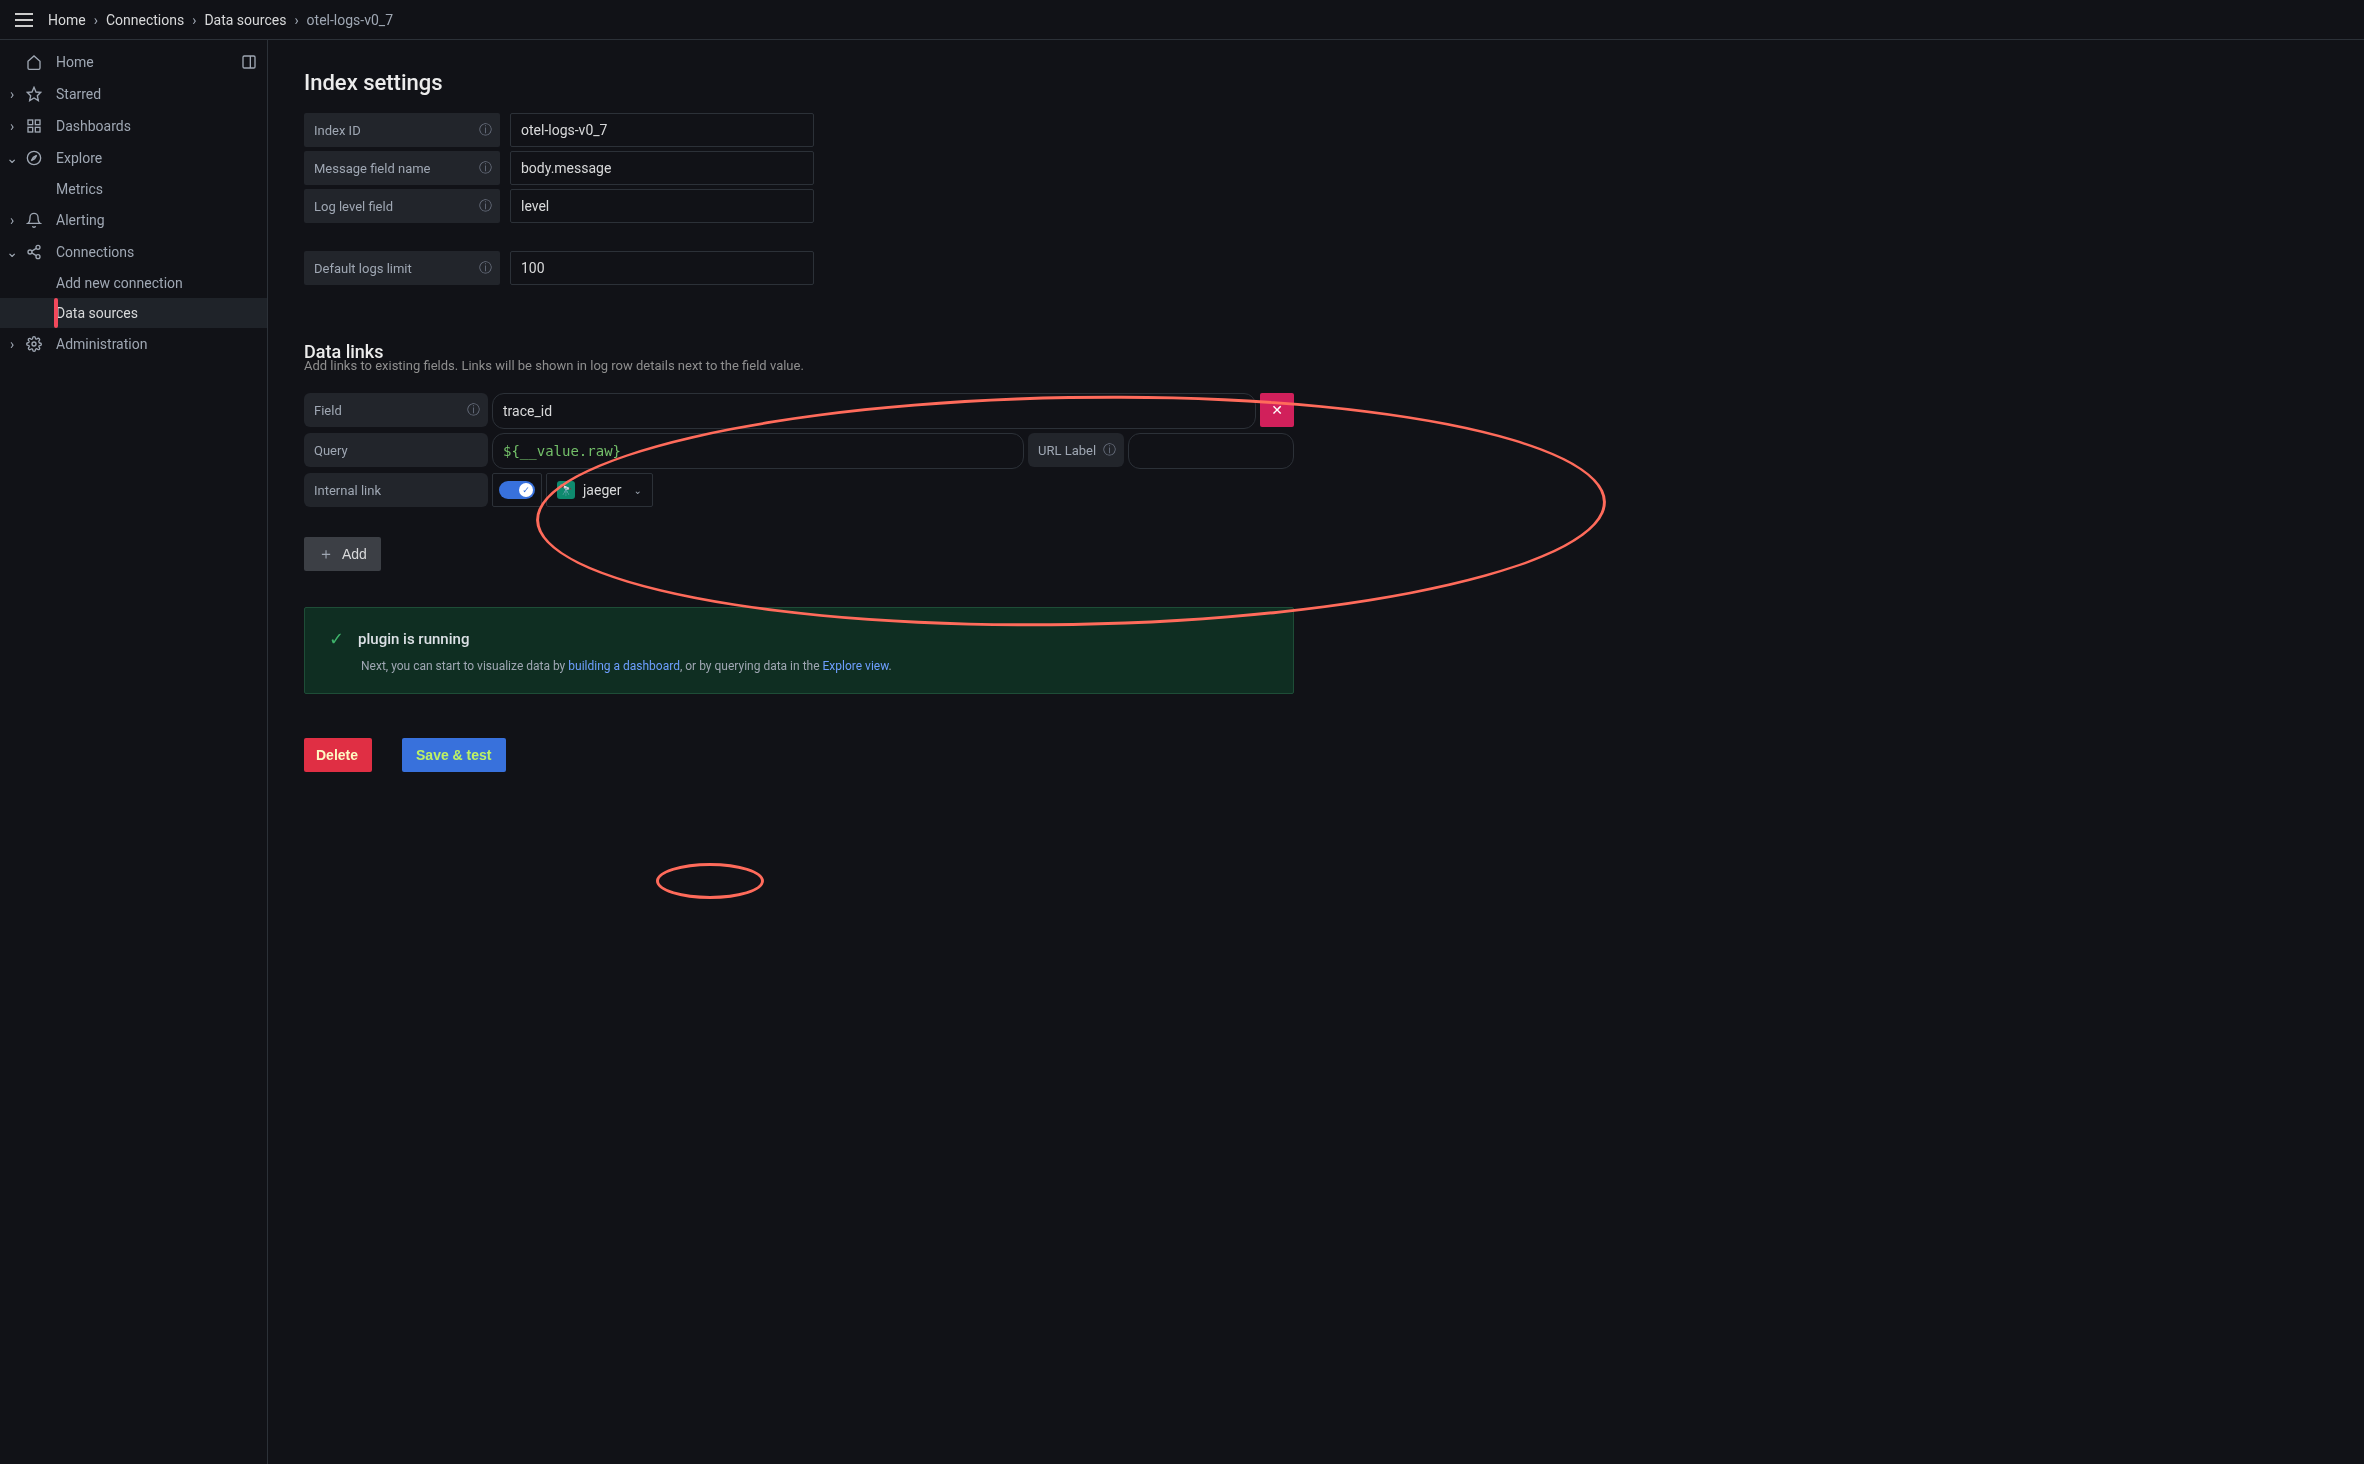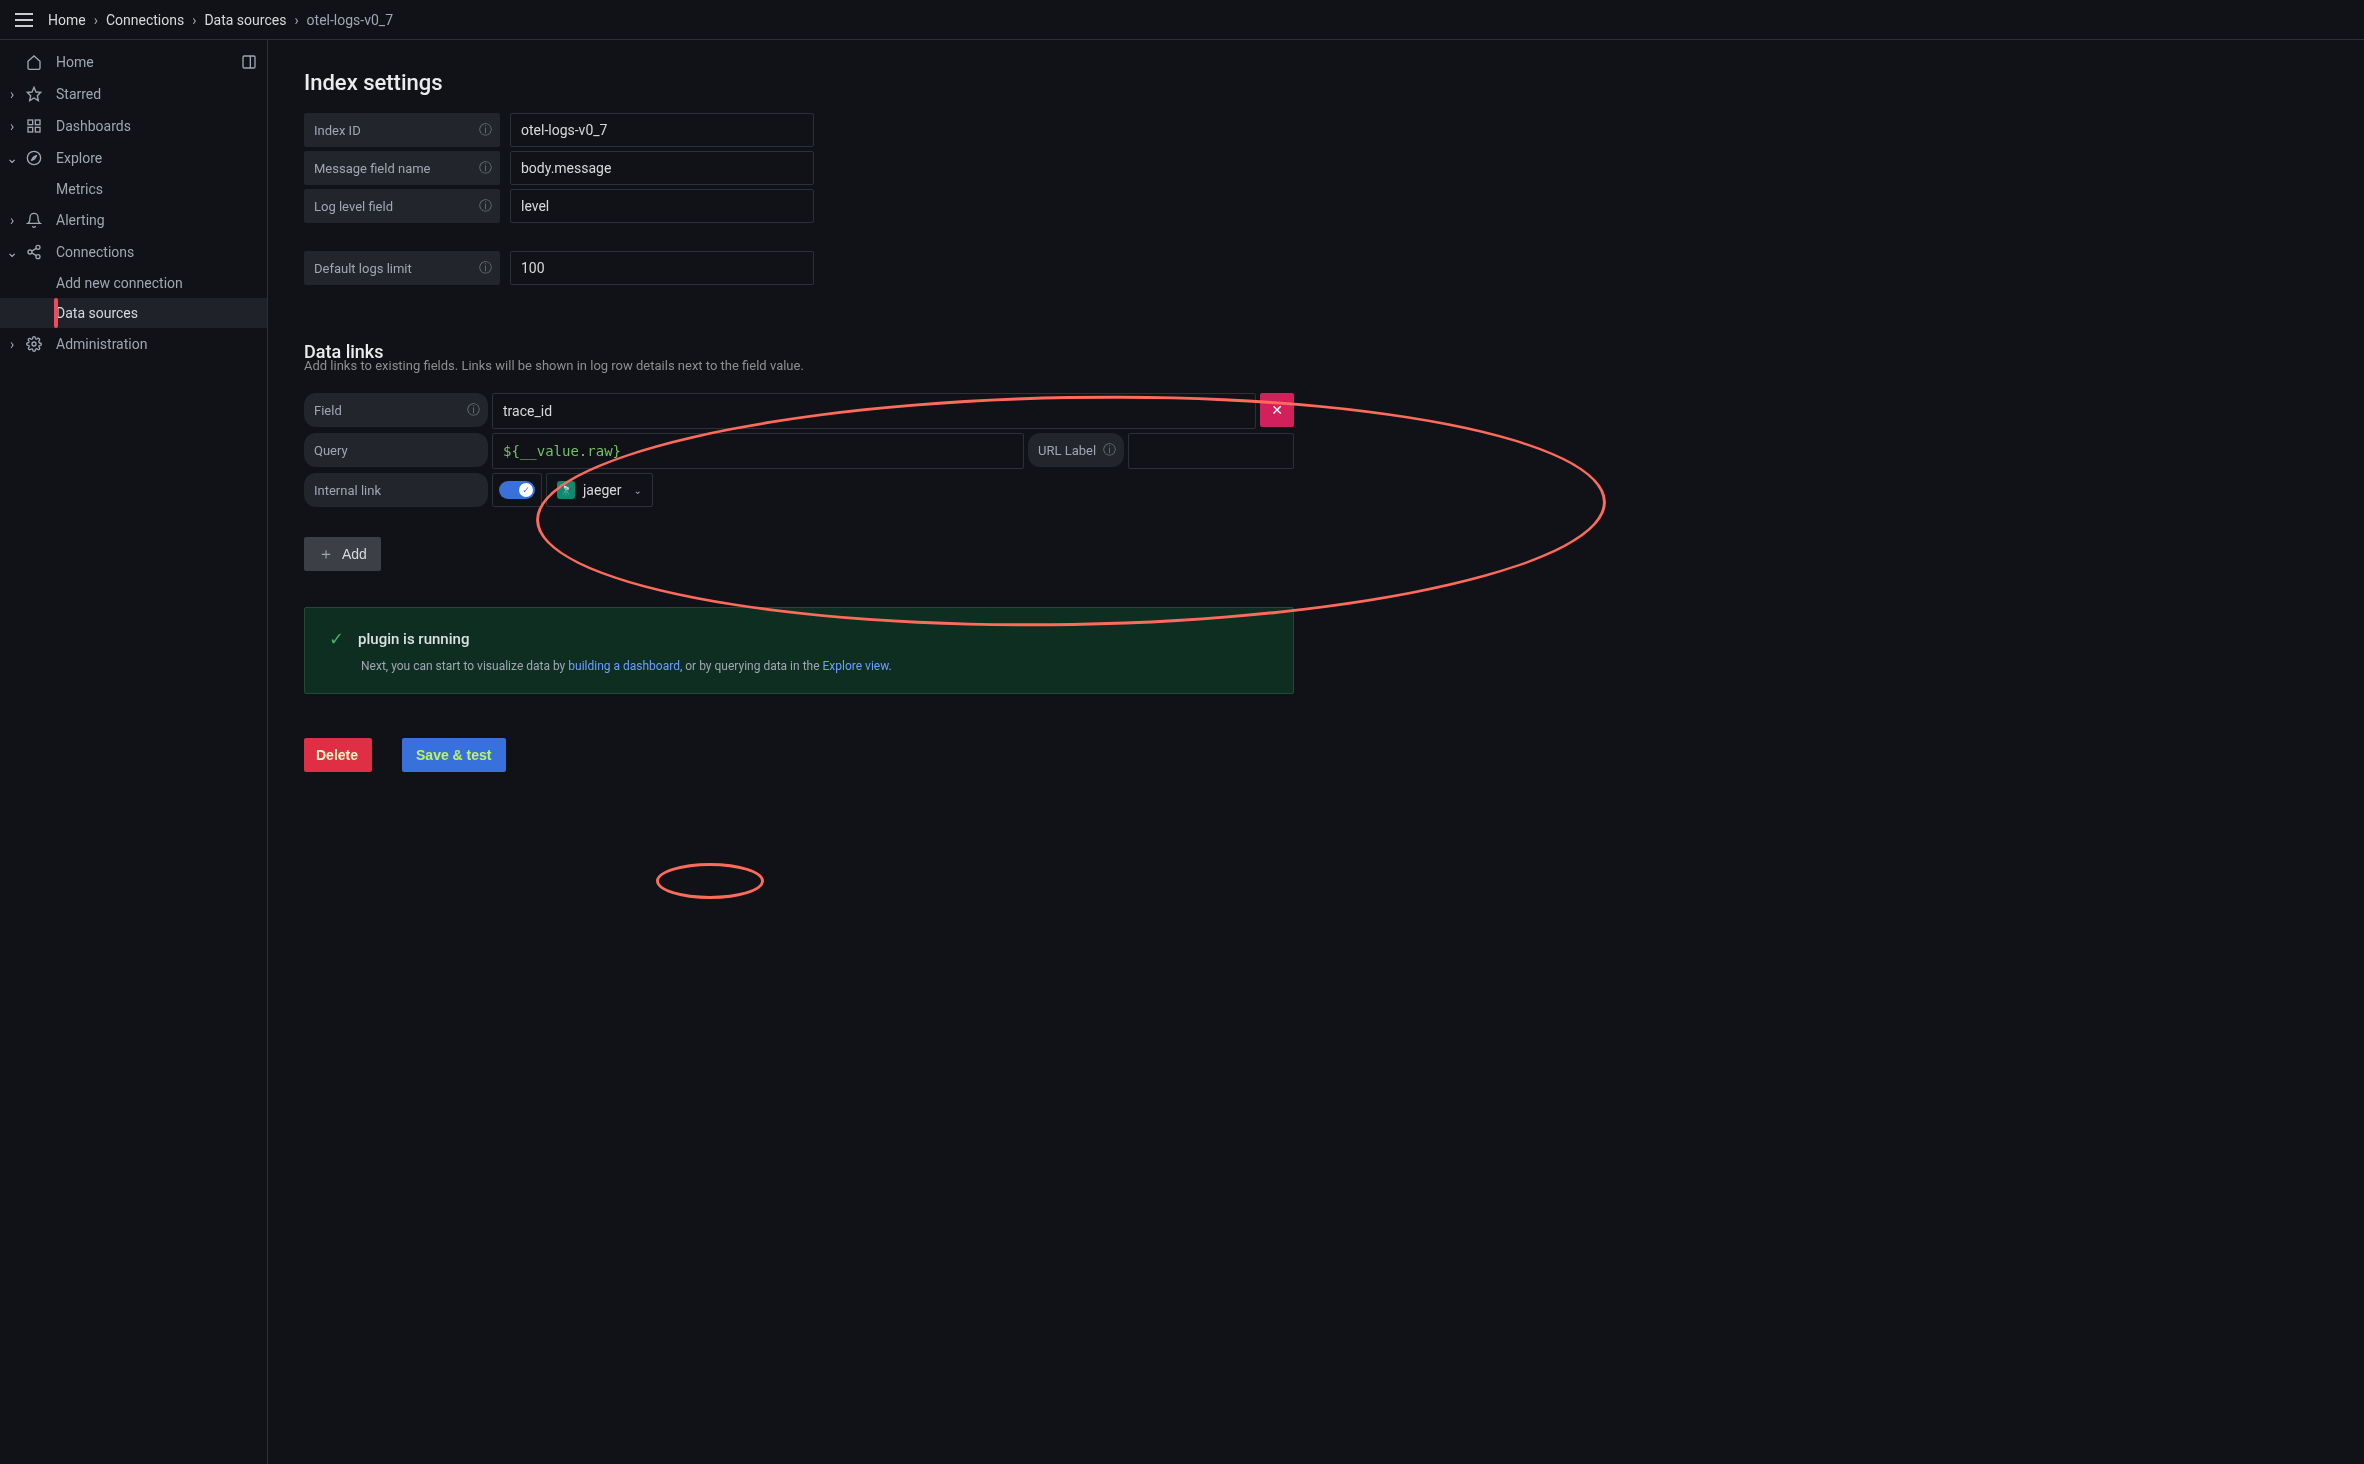--- a/index.html
+++ b/index.html
@@ -70,23 +70,23 @@
   .w-300 { width:304px; }
   .w-flex { flex:1; }
   .placeholder { color:var(--text-dim); }
 
   
   .subtext { color:var(--text-muted); font-size:13px; margin:-10px 0 20px 0; }
 
   .dl-grid { display:flex; flex-direction:column; gap:4px; }
   .dl-row  { display:flex; align-items:stretch; gap:4px; }
   .dl-label{ display:flex; align-items:center; background:var(--label-bg); min-width:184px; padding:0 10px;
-    height:34px; border-radius:12px; color:var(--text-dim); font-size:13px; position:relative; }
+    height:34px; border-radius:6px; color:var(--text-dim); font-size:13px; position:relative; }
   .dl-label .info { position:absolute; right:8px; color:#6b7280; }
-  .dl-input{ background:var(--input-bg); border:1px solid var(--border); border-radius:2px; height:34px;
+  .dl-input{ background:var(--input-bg); border:1px solid var(--border); border-radius:12px; height:34px;
     padding:17px 10px; color:var(--text); font-size:14px; display:flex; align-items:center; }
   .dl-remove { width:34px; height:34px; background:var(--magenta); color:#fff; display:flex;
     align-items:center; justify-content:center; border-radius:2px; cursor:pointer; font-size:14px; }
   .query-code { font-family: ui-monospace, SFMono-Regular, Menlo, Consolas, monospace; color: var(--code); }
   .url-label-label { min-width:96px; }
 
   .toggle-wrap { display:flex; align-items:center; background:var(--input-bg); border:1px solid var(--border);
     border-radius:2px; height:34px; padding:0 6px; }
   .toggle { width:36px; height:18px; border-radius:18px; background: var(--accent-2); position:relative;
     display:inline-block; }

